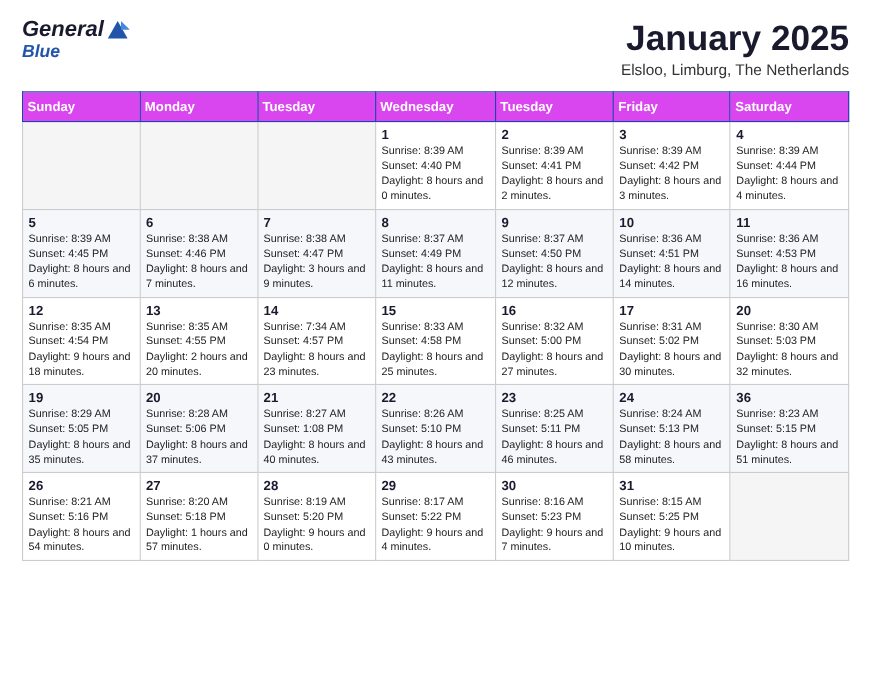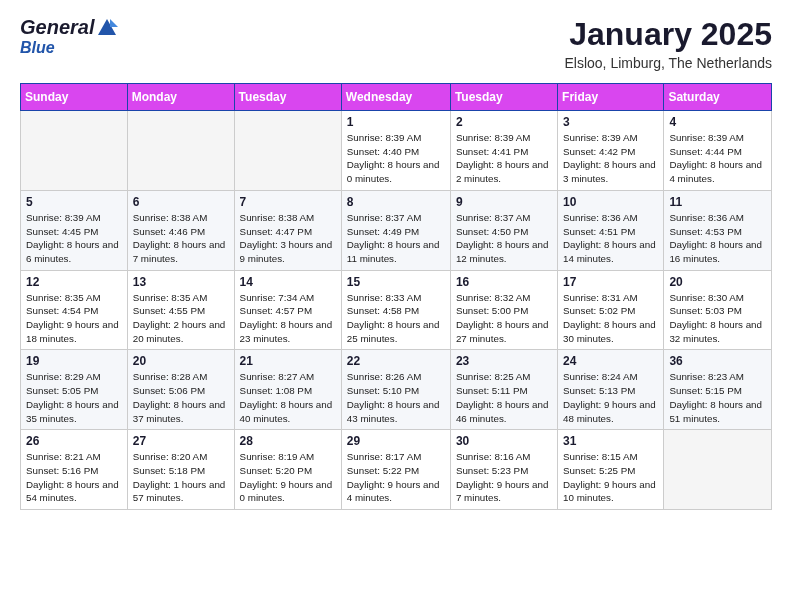--- a/index.html
+++ b/index.html
@@ -226,21 +226,21 @@
         <td>
           <div class="day-num">22</div>
           <div class="cell-text"><span>Sunrise: 8:26 AM</span><br><span>Sunset: 5:10 PM</span><br><span>Daylight: 8 hours and 43 minutes.</span></div>
         </td>
         <td>
           <div class="day-num">23</div>
           <div class="cell-text"><span>Sunrise: 8:25 AM</span><br><span>Sunset: 5:11 PM</span><br><span>Daylight: 8 hours and 46 minutes.</span></div>
         </td>
         <td>
           <div class="day-num">24</div>
-          <div class="cell-text"><span>Sunrise: 8:24 AM</span><br><span>Sunset: 5:13 PM</span><br><span>Daylight: 9 hours and 48 minutes.</span></div>
+          <div class="cell-text"><span>Sunrise: 8:24 AM</span><br><span>Sunset: 5:13 PM</span><br><span>Daylight: 8 hours and 58 minutes.</span></div>
         </td>
         <td>
           <div class="day-num">36</div>
           <div class="cell-text"><span>Sunrise: 8:23 AM</span><br><span>Sunset: 5:15 PM</span><br><span>Daylight: 8 hours and 51 minutes.</span></div>
         </td>
       </tr>
       <tr>
         <td>
           <div class="day-num">26</div>
           <div class="cell-text"><span>Sunrise: 8:21 AM</span><br><span>Sunset: 5:16 PM</span><br><span>Daylight: 8 hours and 54 minutes.</span></div>

